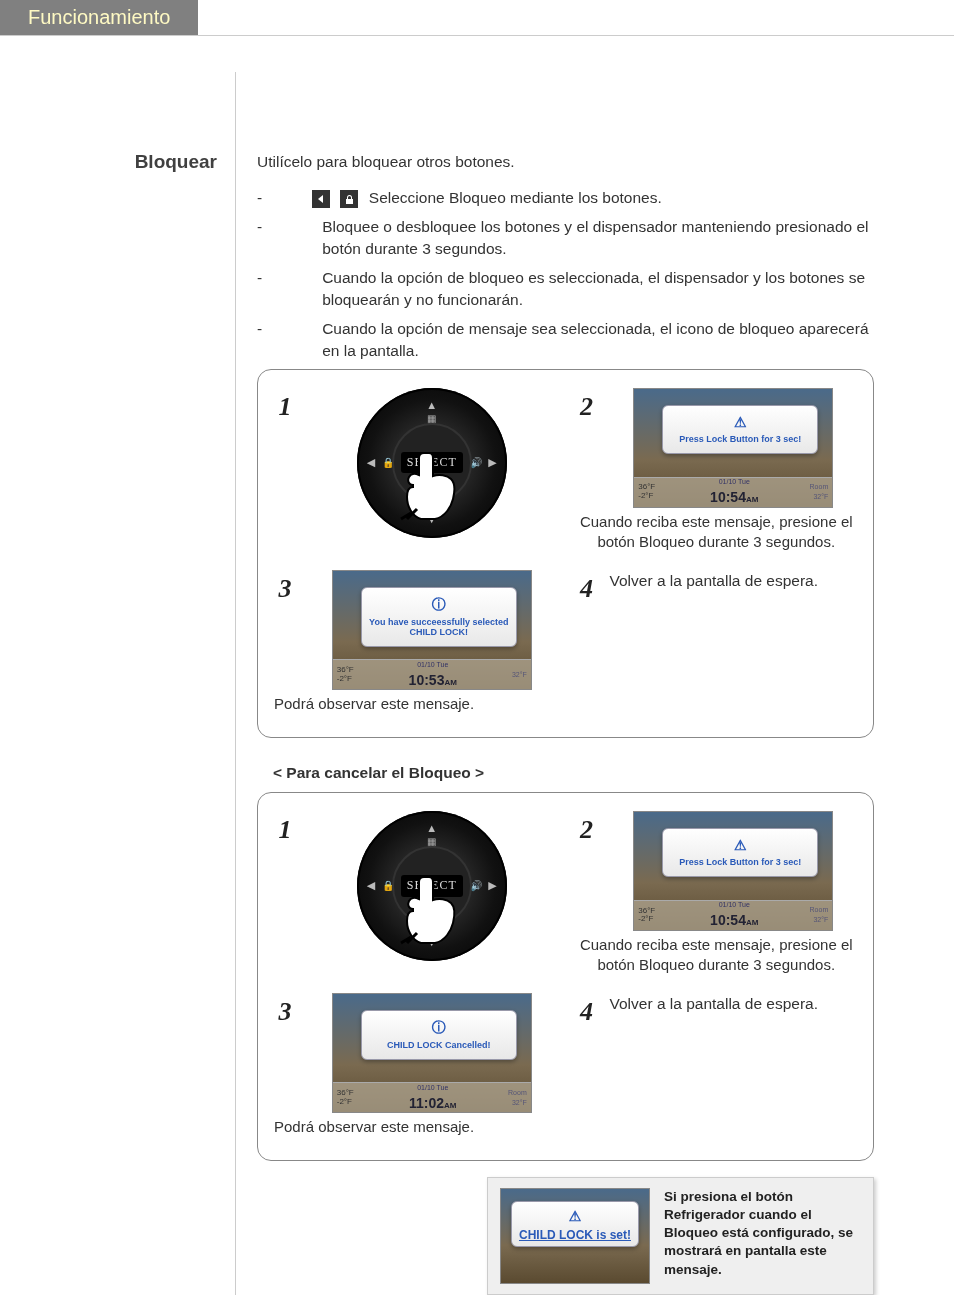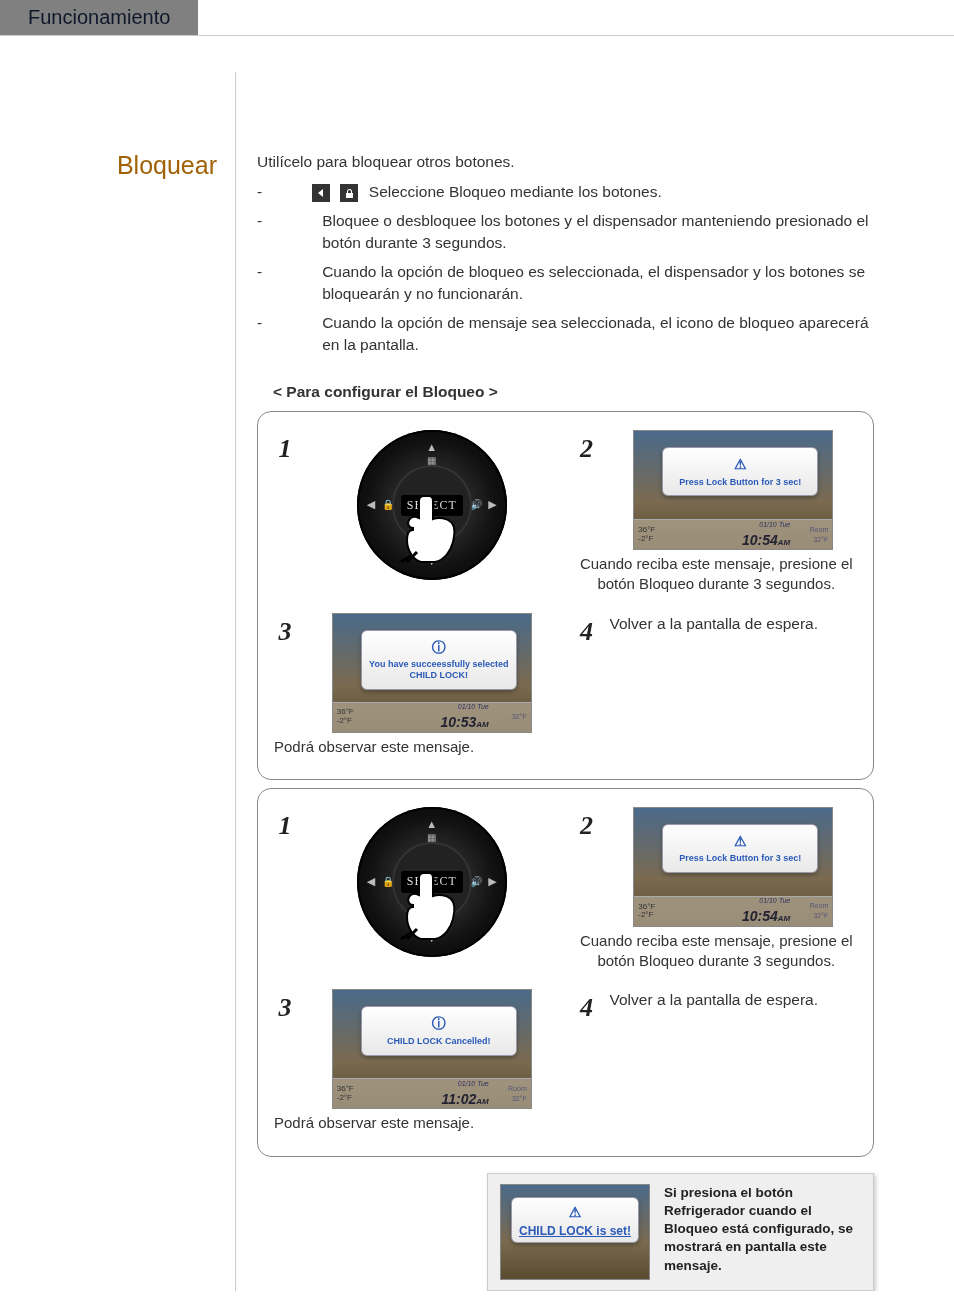--- a/index.html
+++ b/index.html
@@ -1,24 +1,24 @@
 <!DOCTYPE html>
 <html><head>
 <meta charset="utf-8">
 <style>
   * { box-sizing: border-box; margin: 0; padding: 0; }
   body { font-family: Arial, Helvetica, sans-serif; background: #fff; width: 954px; color: #222; }
   .header-bar { display: flex; align-items: stretch; height: 36px; border-bottom: 1px solid #ccc; }
-  .header-tab { background: #808080; color: #0f172a; font-size: 20px; padding: 6px 28px; display: flex; align-items: center; }
+  .header-tab { background: #808080; color: #fef9c3; font-size: 20px; padding: 6px 28px; display: flex; align-items: center; }
   .divider-v { width: 1px; background: #ccc; margin-left: 235px; height: 1270px; position: absolute; top: 36px; }
   .page { position: relative; display: flex; }
   .left-col { width: 235px; padding: 115px 18px 0 0; text-align: right; }
-  .left-heading { font-weight: normal; font-size: 25px; color: #a16207; }
+  .left-heading { font-weight: bold; font-size: 19px; color: #404040; }
   .right-col { flex: 1; padding: 115px 80px 0 22px; font-size: 15.5px; line-height: 1.45; color: #333; }
-  .intro-line { margin-bottom: 8px; }
+  .intro-line { margin-bottom: 14px; }
   .intro-list { margin-top: 4px; }
   .intro-item { display: flex; margin-bottom: 6px; }
   .intro-item .dash { margin-right: 6px; }
   .intro-item .txt { flex: 1; margin-left: 44px; }
   .mini-icon { display: inline-flex; align-items: center; vertical-align: middle; margin-right: 4px; }
   .mini-box { width: 18px; height: 18px; background: #333; display: inline-flex; align-items: center; justify-content: center; margin-right: 2px; }
   .mini-box svg { width: 10px; height: 10px; fill: #fff; }
   .mini-box.lock svg { width: 11px; height: 11px; }
   .indent { padding-left: 10px; }
   .section-title { font-weight: bold; font-size: 15.5px; margin: 24px 0 8px 16px; }
@@ -46,21 +46,21 @@
   .hand svg { width: 70px; height: 80px; }
   .screen { width: 200px; height: 120px; background: linear-gradient(180deg, #4a6a8a 0%, #7a6a50 60%, #5a4a30 100%); border: 1px solid #888; position: relative; margin: 0 auto; }
   .screen-popup { position: absolute; top: 16px; left: 28px; right: 14px; background: linear-gradient(180deg, #fff, #e8e8e8); border: 1px solid #99a; border-radius: 6px; padding: 6px 6px 8px 6px; text-align: center; box-shadow: 0 2px 4px rgba(0,0,0,0.3); }
   .popup-icon { display: block; margin: 0 auto 2px auto; font-size: 14px; font-weight: bold; }
   .popup-icon.blue { color: #2a5ab8; }
   .popup-icon.warn { color: #2a5ab8; }
   .popup-icon.warn::before { content: "⚠"; font-size: 14px; }
   .popup-text { font-size: 9px; font-weight: bold; color: #2a5ab8; line-height: 1.2; }
   .screen-bar { position: absolute; bottom: 0; left: 0; right: 0; height: 30px; background: rgba(180,170,150,0.7); display: flex; align-items: center; font-size: 8px; padding: 0 4px; gap: 4px; color: #333; border-top: 1px solid #aaa; }
   .bar-temp { width: 36px; line-height: 1.1; }
-  .bar-date { flex: 1; text-align: right; font-style: italic; }
+  .bar-date { flex: 1; text-align: center; }
   .bar-date .d1 { font-size: 7px; color: #336; }
   .bar-date .d2 { font-size: 14px; font-weight: bold; color: #223; }
   .bar-date .d2 .am { font-size: 8px; }
   .bar-room { width: 34px; font-size: 7px; text-align: right; color: #557; }
   .note-box { display: flex; gap: 14px; margin-top: 16px; align-items: flex-start; background: #efefef; border: 1px solid #ccc; padding: 10px 12px; margin-left: 230px; box-shadow: 2px 2px 4px rgba(0,0,0,0.2); }
   .note-screen { width: 150px; height: 96px; flex-shrink: 0; }
   .note-screen .screen { width: 150px; height: 96px; }
   .note-screen .screen-popup { top: 12px; left: 10px; right: 10px; padding: 4px; }
   .note-screen .popup-text { font-size: 12px; text-decoration: underline; }
   .note-text { font-size: 13.5px; font-weight: bold; line-height: 1.35; color: #222; }
@@ -109,21 +109,20 @@
       <div class="intro-item">
         <span class="dash">-</span>
         <span class="txt indent">Cuando la opción de bloqueo es seleccionada, el dispensador y los botones se bloquearán y no funcionarán.</span>
       </div>
       <div class="intro-item">
         <span class="dash">-</span>
         <span class="txt indent">Cuando la opción de mensaje sea seleccionada, el icono de bloqueo aparecerá en la pantalla.</span>
       </div>
     </div>
 
-    <div class="section-title">&lt; Para configurar el Bloqueo &gt;</div>
     <div class="panel">
       <div class="steps">
 
         <div class="step">
           <div class="step-row">
             <div class="step-num">1</div>
             <div class="step-content">
               <div class="dial">
                 <span class="dial-arrow up">▲</span>
                 <span class="dial-arrow down">▼</span>
@@ -210,20 +209,21 @@
           <div class="step-row">
             <div class="step-num">4</div>
             <div class="step-content">
               <div>Volver a la pantalla de espera.</div>
             </div>
           </div>
         </div>
       </div>
     </div>
 
+    <div class="section-title">&lt; Para cancelar el Bloqueo &gt;</div>
     <div class="panel">
       <div class="steps">
 
         <div class="step">
           <div class="step-row">
             <div class="step-num">1</div>
             <div class="step-content">
               <div class="dial">
                 <span class="dial-arrow up">▲</span>
                 <span class="dial-arrow down">▼</span>

